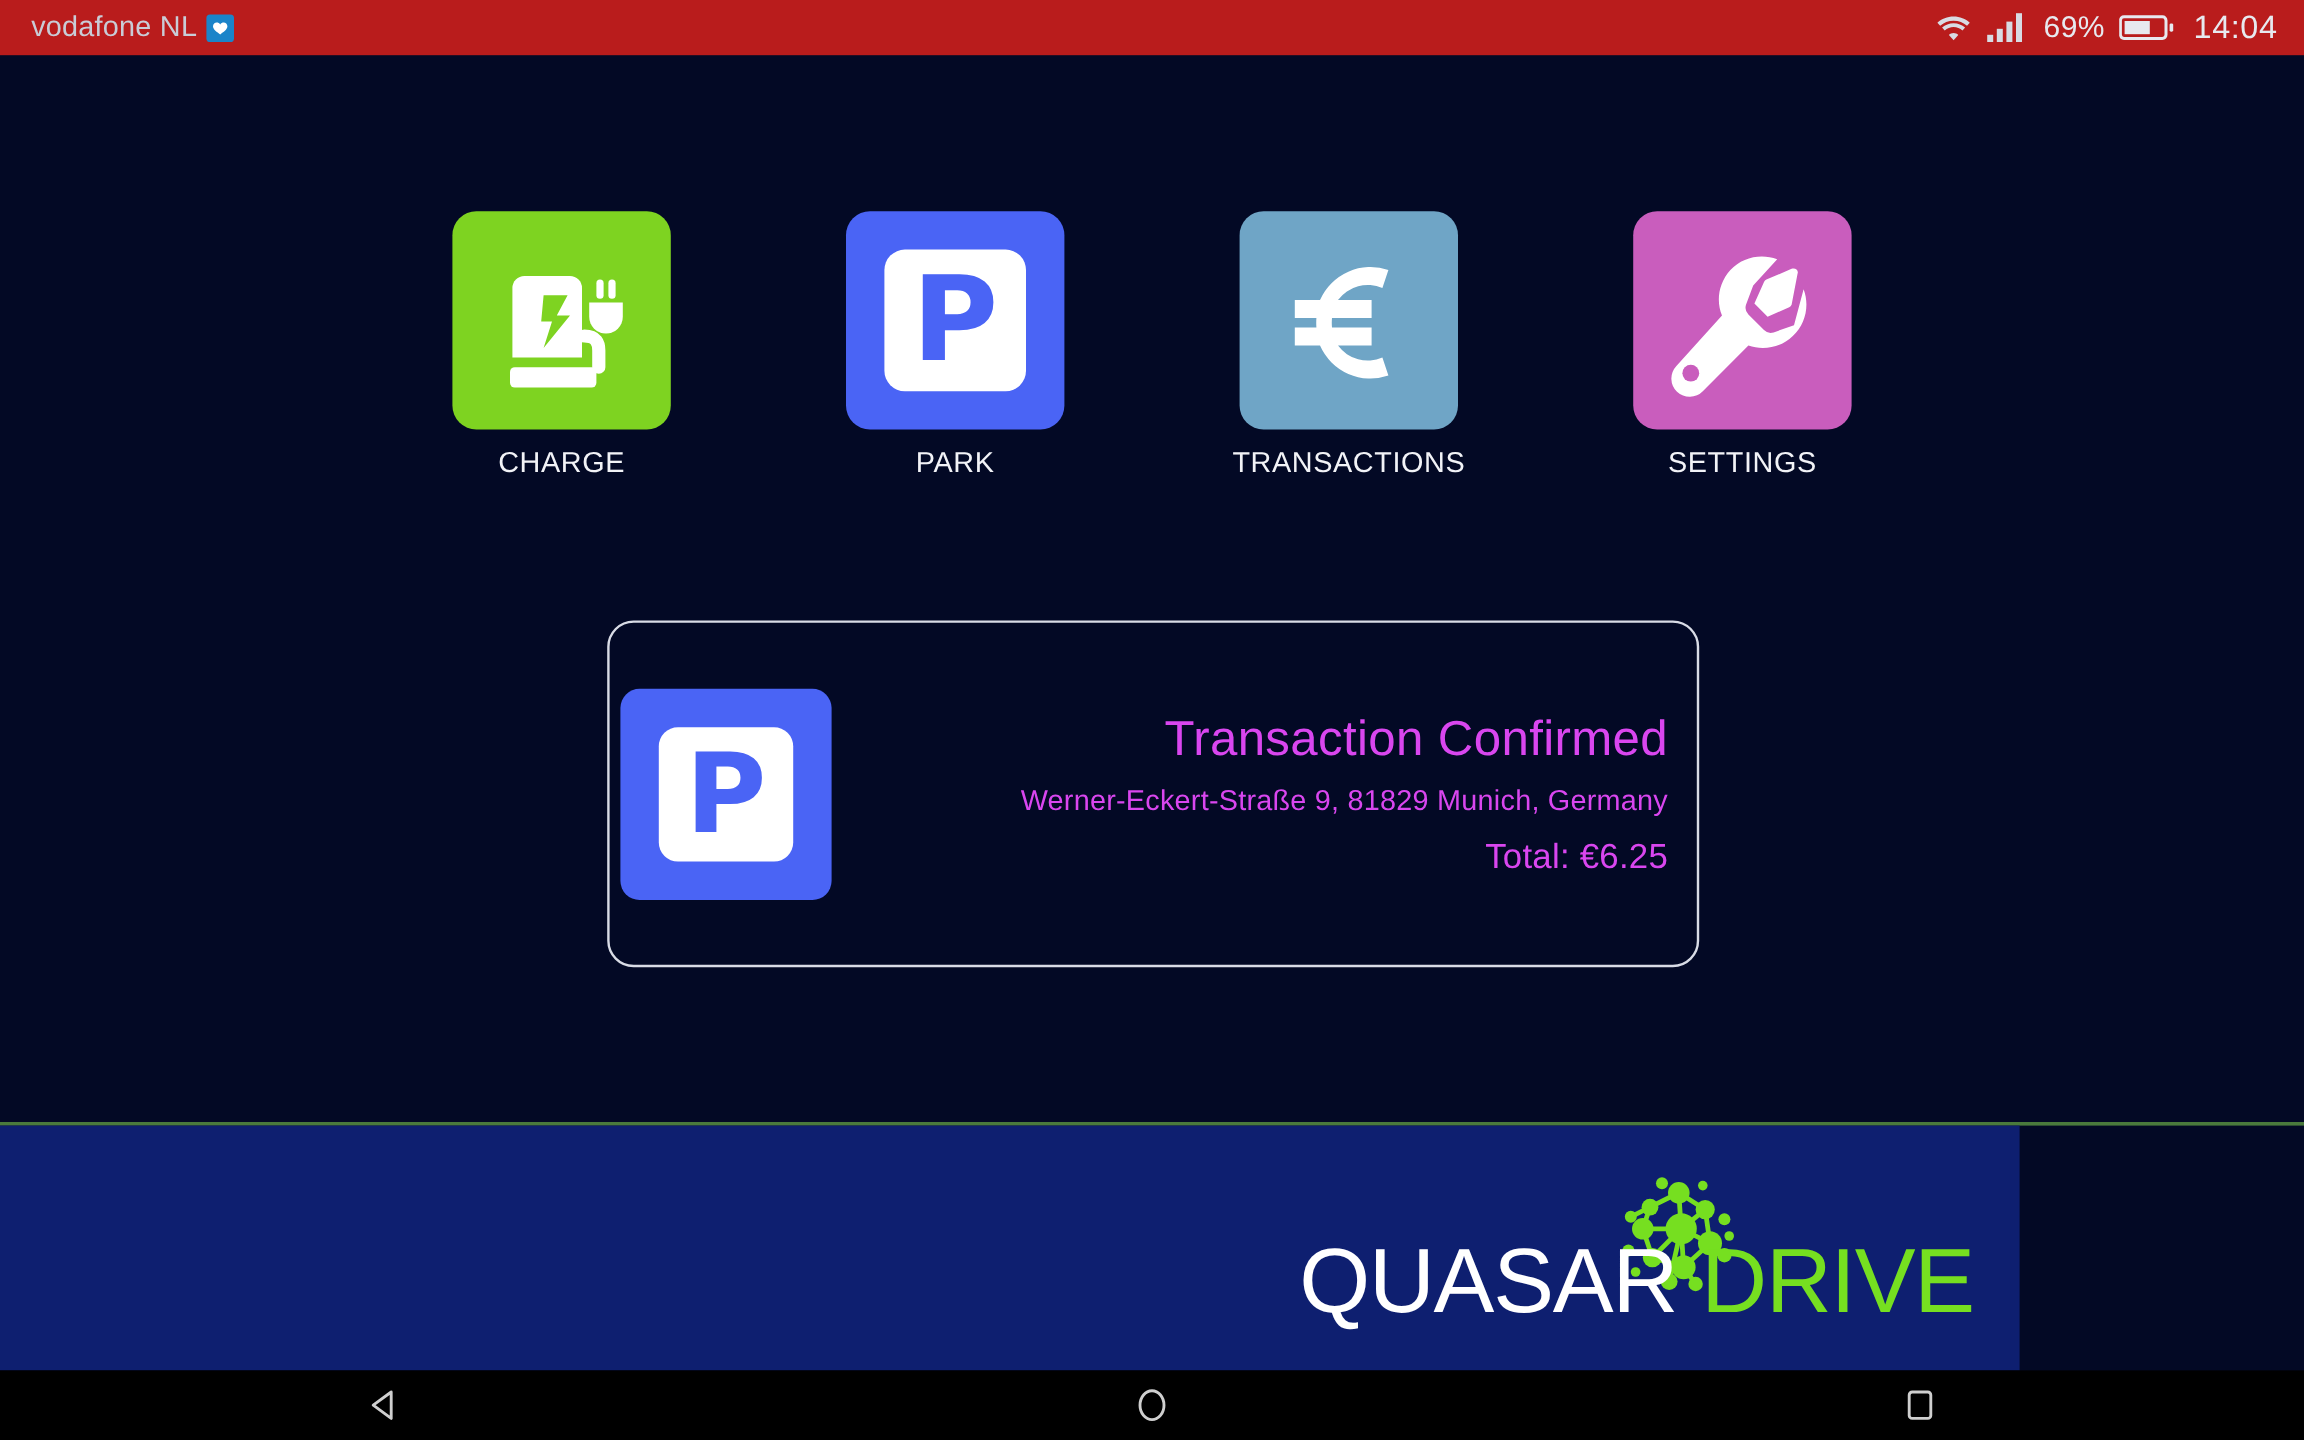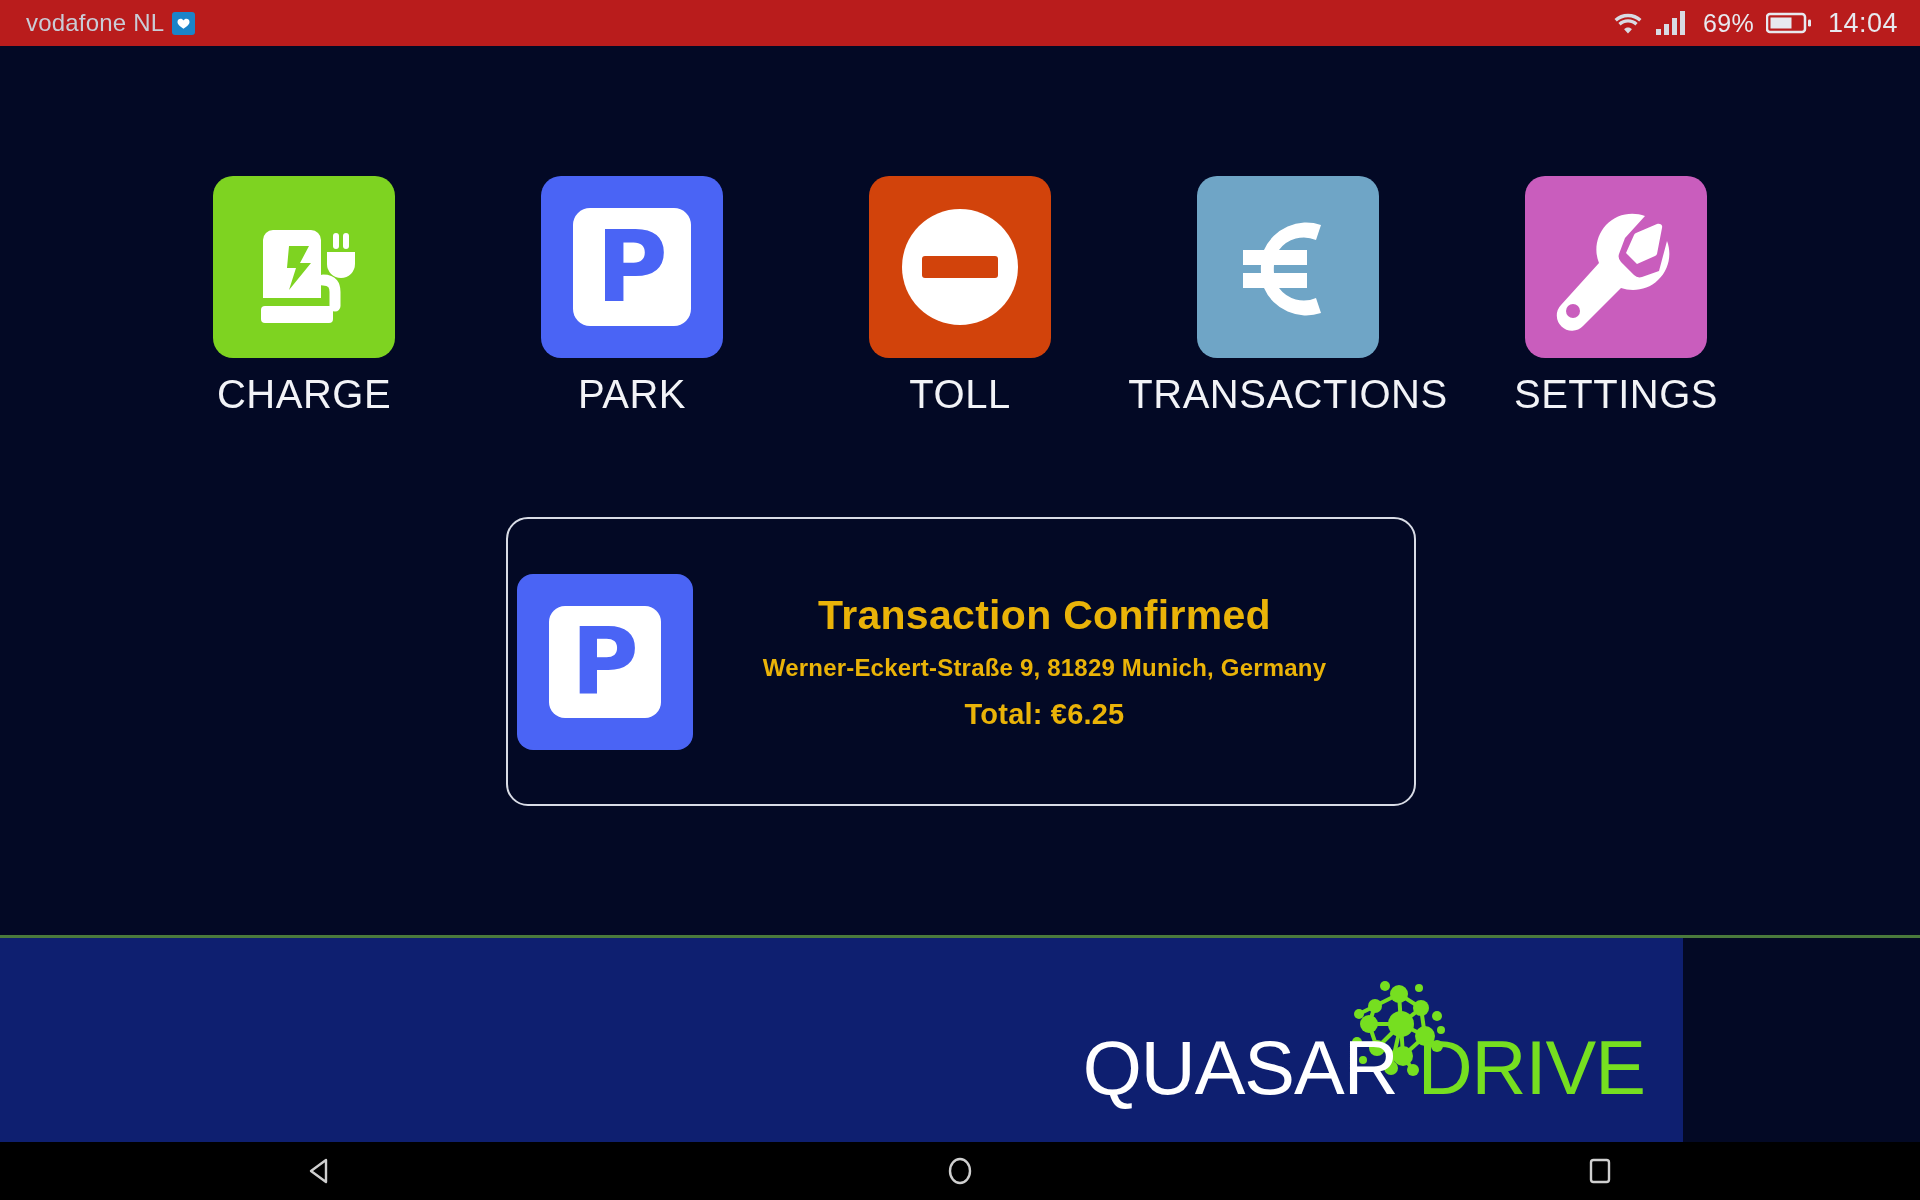--- a/index.html
+++ b/index.html
@@ -90,21 +90,21 @@
     height: 182px;
     border-radius: 20px;
     display: flex;
     align-items: center;
     justify-content: center;
     overflow: hidden;
   }
   .tile-label {
     margin-top: 14px;
     color: #f2f3f7;
-    font-size: 40px;
+    font-size: 24px;
     letter-spacing: .5px;
     white-space: nowrap;
   }
   .tile-icon svg { display: block; }
 
   
   .p-sign-inner {
     background: #ffffff;
     border-radius: 14px;
     display: flex;
@@ -140,24 +140,23 @@
   #card-icon .p-sign-inner {
     width: 112px;
     height: 112px;
     border-radius: 16px;
     color: #4a64f5;
     font-size: 92px;
     font-family: "DejaVu Sans", sans-serif;
   }
   #card-text {
     flex: 1;
-    text-align: center;
+    text-align: right;
     padding: 0 24px 0 6px;
-    color: #eab308;
-    font-weight: bold;
+    color: #d946ef;
   }
   #card-title {
     font-size: 41px;
     letter-spacing: .3px;
     margin-bottom: 15px;
   }
   #card-address {
     font-size: 24px;
     letter-spacing: .2px;
     margin-bottom: 16px;
@@ -293,29 +292,20 @@
       <div class="tile-label">CHARGE</div>
     </div>
 
     <div class="tile">
       <div class="tile-icon" style="background:#4a64f5;">
         <div class="p-sign-inner" style="width:118px;height:118px;border-radius:17px;color:#4a64f5;font-size:98px;font-family:'DejaVu Sans',sans-serif;">P</div>
       </div>
       <div class="tile-label">PARK</div>
     </div>
 
-    <div class="tile">
-      <div class="tile-icon" style="background:#d2430b;">
-        <svg width="134" height="134" viewBox="0 0 134 134" aria-hidden="true">
-          <circle cx="67" cy="67" r="58" fill="#ffffff"></circle>
-          <rect x="29" y="56" width="76" height="22" rx="3" fill="#d2430b"></rect>
-        </svg>
-      </div>
-      <div class="tile-label">TOLL</div>
-    </div>
 
 
     <div class="tile">
       <div class="tile-icon" style="background:#6fa5c6;">
         <svg width="134" height="134" viewBox="0 0 134 134" aria-hidden="true">
           <path d="M100 25a46 46 0 0 0-57 25H22v15h18a55 55 0 0 0 0 8H22v15h21a46 46 0 0 0 57 25l-5-15a31 31 0 0 1-37-10h28V73H53a44 44 0 0 1 0-8h33V50H58a31 31 0 0 1 37-10z" fill="#ffffff"></path>
         </svg>
       </div>
       <div class="tile-label">TRANSACTIONS</div>
     </div>

